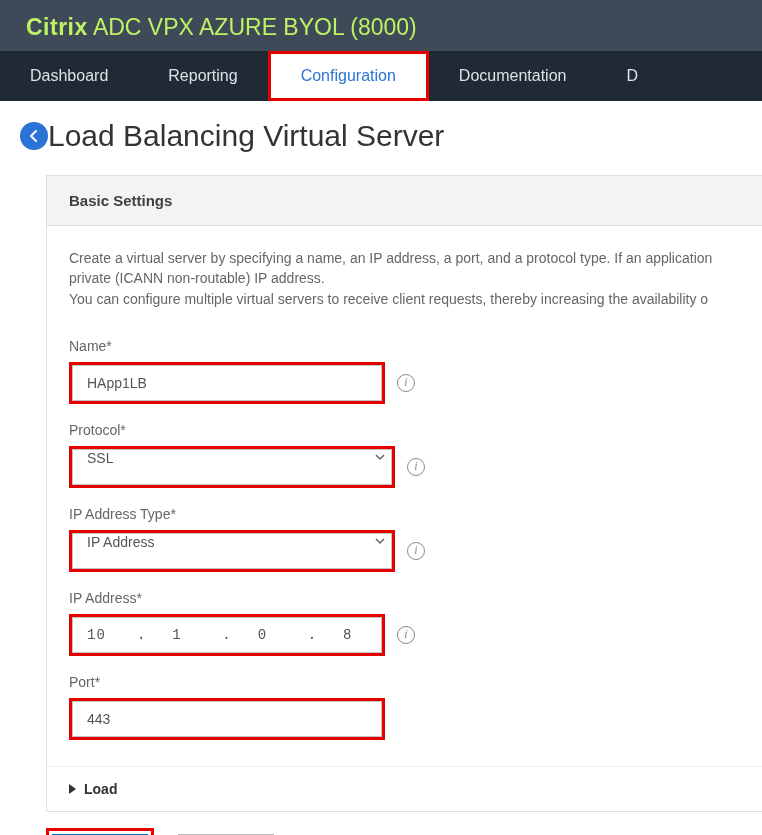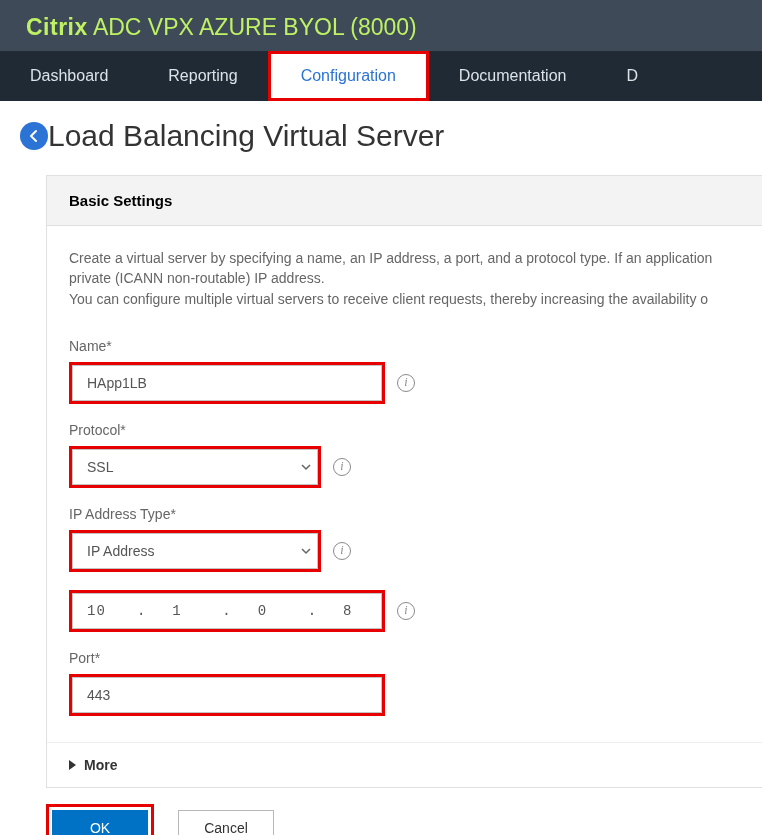--- a/index.html
+++ b/index.html
@@ -54,38 +54,38 @@
     margin: 0 0 0 46px;
     border: 1px solid #e0e0e0;
     border-right: none;
   }
   .panel-head {
     background: #f3f3f3;
     border-bottom: 1px solid #e0e0e0;
     padding: 16px 22px;
     font-weight: 700;
     font-size: 15px;
-    color: #000000;
+    color: #404040;
   }
   .panel-body { padding: 22px 22px 18px 22px; background:#fff; }
   .description { color: #666; font-size: 14px; line-height: 1.45; margin-bottom: 29px; }
   .field-group { margin-bottom: 18px; }
   .field-label { color: #666; font-size: 14px; margin-bottom: 8px; display:block; }
   .field-row { display:flex; align-items:center; gap:12px; }
   .ctrl {
     border: 1px solid #c4c4c4;
     height: 36px;
     font-size: 14px;
     color: #555;
     background: #fff;
   }
   .txt { padding: 0 14px; width: 310px; outline:none; }
   .sel {
-    width: 246px;
-    display:flex; align-items:center; justify-content:space-between;
+    width: 320px;
+    display:flex; justify-content:space-between;
     padding: 0 4px 0 14px;
     cursor:pointer;
   }
   .ip-box {
     width: 310px;
     display:flex; align-items:center;
     padding: 0 14px;
     font-family: "Courier New", monospace;
     color:#555;
     letter-spacing: 1px;
@@ -199,20 +199,21 @@
             <svg class="chev-down" width="14" height="14" viewBox="0 0 14 14">
                 <path d="M3 5 L7 9 L11 5" stroke="#666" stroke-width="1.5" fill="none"></path>
               </svg>
           </div>
         </span>
         <span class="info-icon">i</span>
       </div>
     </div>
 
     <div class="field-group">
+      <label class="field-label">IP Address*</label>
       <div class="field-row">
         <span class="hl">
           <div class="ctrl ip-box">
             <span class="oct">10</span>
             <span class="dot">.</span>
             <span class="oct">1</span>
             <span class="dot">.</span>
             <span class="oct">0</span>
             <span class="dot">.</span>
             <span class="oct">8</span>
@@ -225,21 +226,21 @@
     <div class="field-group" style="margin-bottom:8px">
       <label class="field-label">Port*</label>
       <div class="field-row">
         <span class="hl"><input class="ctrl txt" value="443" style=""></span>
       </div>
     </div>
   </div>
 
   <div class="more-row">
     <span class="caret-right"></span>
-    <span>More</span>
+    <span>Load</span>
   </div>
 </div>
 
 <div class="btn-row">
   <span class="ok-hl">
     <div class="btn btn-primary">OK</div>
   </span>
   <div class="btn btn-secondary">Cancel</div>
 </div>
 

